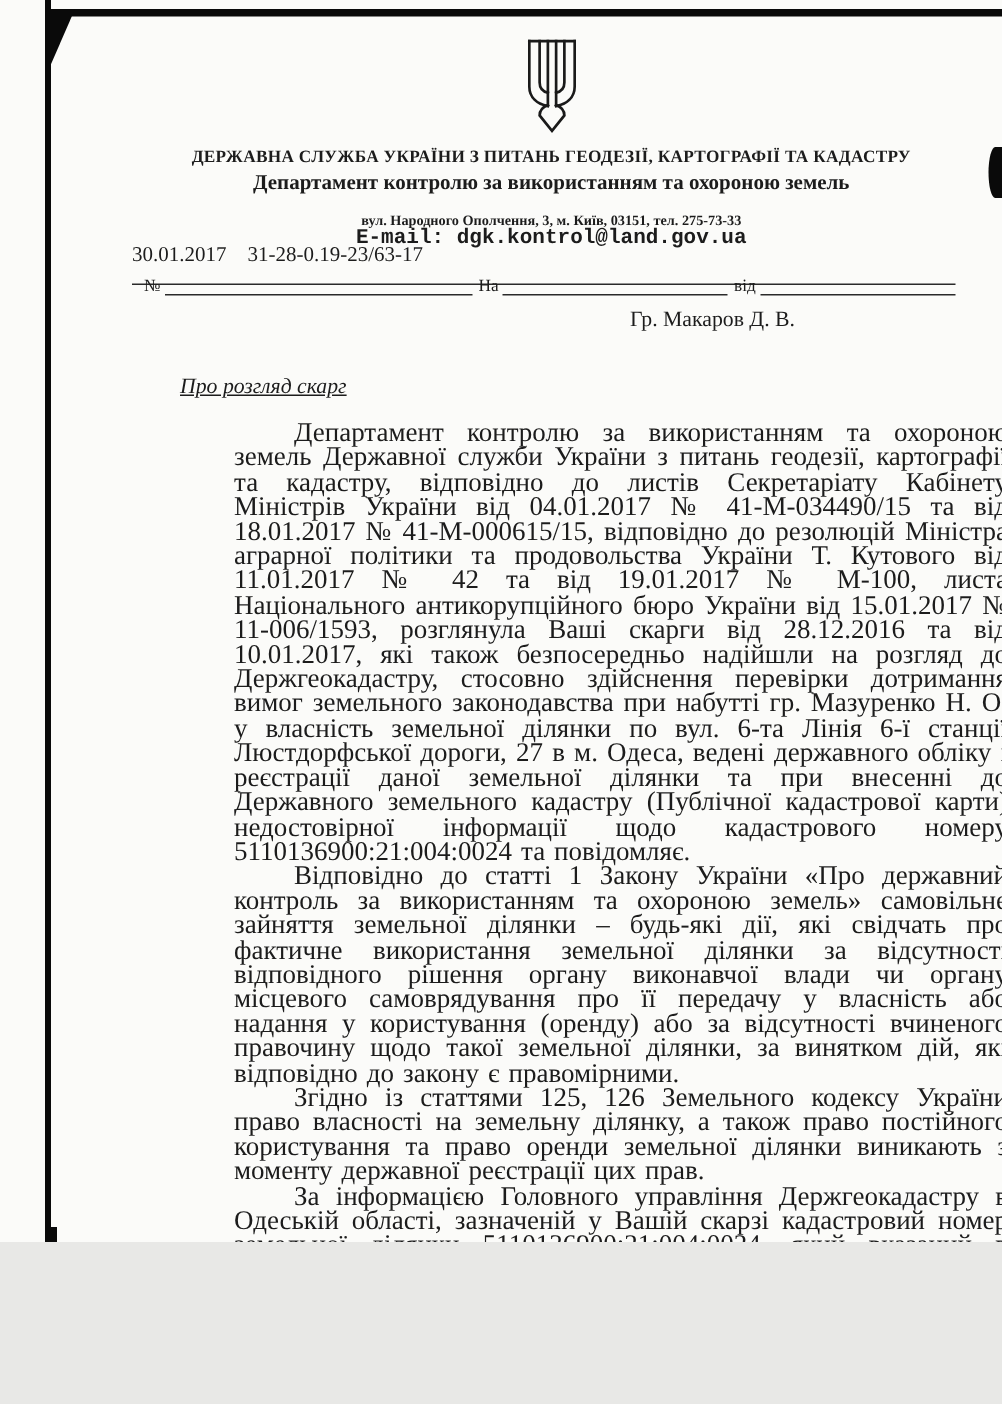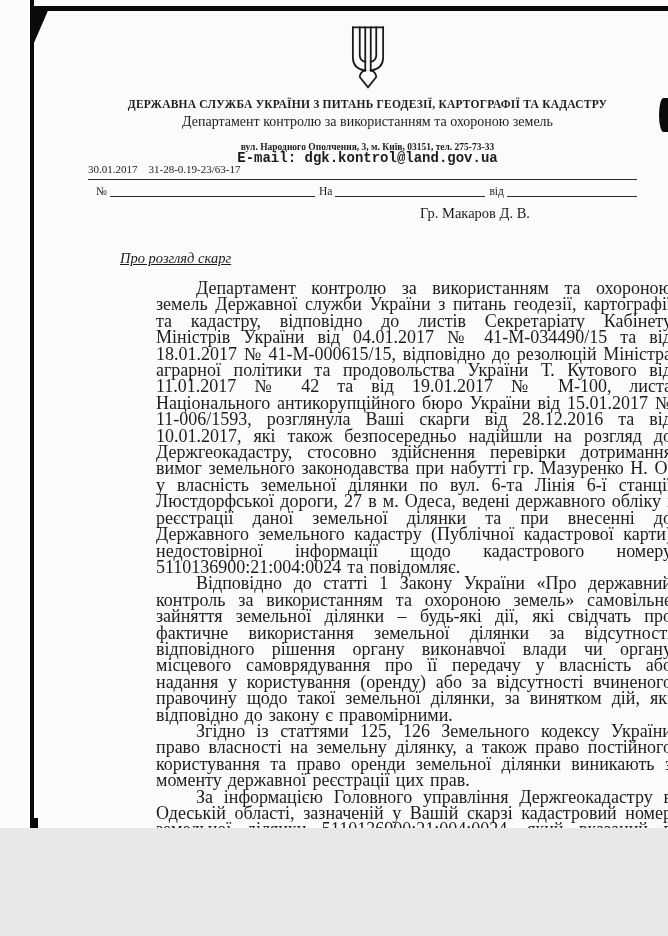--- a/index.html
+++ b/index.html
@@ -17,27 +17,27 @@
   .artifact-top{left:30px;top:6px;width:638px;height:5px;}
   .artifact-topleft{left:30px;top:6px;width:0;height:0;background:transparent;
     border-top:46px solid #0a0a0a;border-right:20px solid transparent;}
   .artifact-left{left:30px;top:0;width:4px;height:936px;}
   .artifact-right-blob{right:0;top:98px;width:9px;height:34px;border-radius:60% 0 0 60%;}
   .artifact-bottom-left{left:30px;bottom:0;width:8px;height:10px;}
 
   .header{position:absolute;left:95px;top:24px;width:545px;text-align:center;}
   .emblem{display:inline-block;margin-bottom:4px;}
   .org-name{font-weight:bold;font-size:11.5px;letter-spacing:.2px;line-height:13px;}
-  .dept-name{font-weight:normal;font-size:14px;margin-top:3px;line-height:16px;}
+  .dept-name{font-weight:bold;font-size:14px;margin-top:3px;line-height:16px;}
   .addr{font-weight:bold;font-size:9.5px;margin-top:12px;line-height:11px;}
   .email{font-weight:bold;font-size:14px;line-height:11px;font-family:Liberation Mono, monospace;}
 
   .ref-row1{position:absolute;left:88px;top:163px;width:549px;
-    border-bottom:1.5px solid #2a2a2a;padding-bottom:4px;
-    font-size:11px;white-space:pre;}
+    border-bottom:1.5px solid #2a2a2a;padding-bottom:10px;
+    font-size:14px;white-space:pre;}
   .ref-row2{position:absolute;left:96px;top:183px;width:541px;
     display:flex;align-items:flex-end;font-size:11.5px;}
   .ref-row2 .blank{border-bottom:1.2px solid #2a2a2a;height:13px;}
   .blank-1{width:205px;margin-right:4px;}
   .blank-2{width:150px;margin-right:4px;}
   .blank-3{flex:1;}
   .ref-row2 .lbl{margin-right:3px;}
 
   .addressee{position:absolute;left:330px;top:205px;width:200px;
     text-align:right;font-size:14.5px;}

